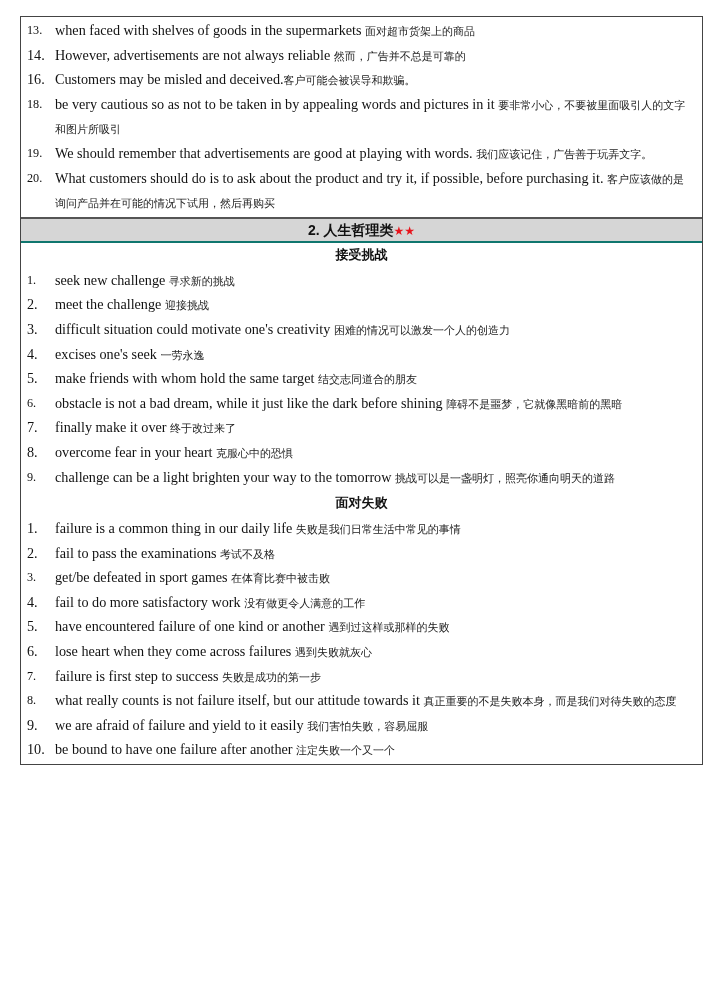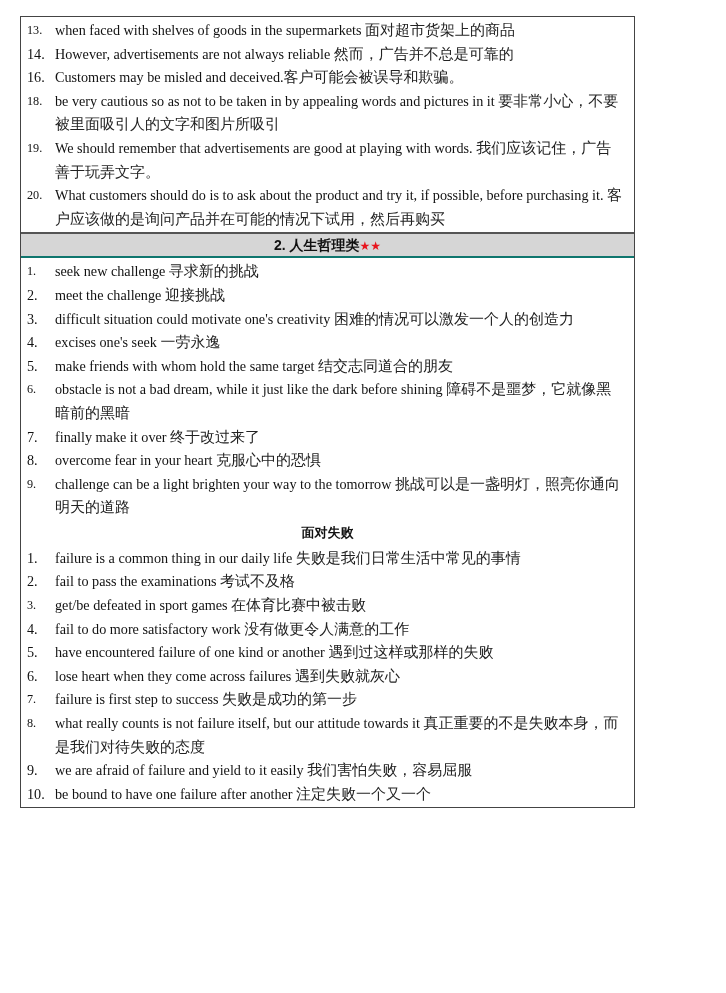--- a/index.html
+++ b/index.html
@@ -1,25 +1,25 @@
 <!DOCTYPE html>
 <html><head>
 <meta charset="utf-8">
 <style>
   html, body { margin: 0; padding: 0; background: #ffffff; }
   body { width: 726px; height: 993px; position: relative; overflow: hidden;
          font-family: "Liberation Serif", "DejaVu Serif", serif; color: #111; }
-  .page { position: absolute; left: 20px; top: 16px; width: 615px;
+  .page { position: absolute; left: 20px; top: 16px; width: 683px;
           border: 1px solid #444; box-sizing: border-box; }
   .block { padding: 2px 0 1px 0; }
   .item { display: flex; font-size: 14.2px; line-height: 23.6px; }
   .num { width: 34px; flex: none; padding-left: 6px; box-sizing: border-box; }
   .num.small { font-size: 12.2px; }
   .txt { flex: 1; padding-right: 8px; }
-  .zh { font-family: "DejaVu Sans", sans-serif; font-size: 15px; color: #222; }
+  .zh { font-family: "DejaVu Sans", sans-serif; font-size: 11px; color: #222; }
   .section-bar { background: #d6d6d6; border-top: 2px solid #555; border-bottom: 2px solid #0f766e;
                  text-align: center; font-family: "Liberation Sans", "DejaVu Sans", sans-serif;
                  font-size: 14px; font-weight: bold; height: 22px; line-height: 22px; }
   .stars { color: #e8141c; font-size: 12px; }
   .subhead { text-align: center; font-family: "DejaVu Sans", sans-serif; font-weight: bold;
              font-size: 13px; line-height: 24px; }
 </style>
 </head>
 <body>
 
@@ -49,20 +49,21 @@
       <div class="item">
         <span class="num small">20.</span>
         <span class="txt"><span>What customers should do is to ask about the product and try it, if possible, before purchasing it. </span><span class="zh">客户应该做的是询问产品并在可能的情况下试用，然后再购买</span></span>
       </div>
     </div>
 
   <div class="section-bar">
     <span>2. 人生哲理类</span><span class="stars">★★</span>
   </div>
 
+  <div class="subhead">接受挑战</div>
   <div class="block" id="challenge-list">
       <div class="item">
         <span class="num small">1.</span>
         <span class="txt"><span>seek new challenge </span><span class="zh">寻求新的挑战</span></span>
       </div>
       <div class="item">
         <span class="num">2.</span>
         <span class="txt"><span>meet the challenge </span><span class="zh">迎接挑战</span></span>
       </div>
       <div class="item">

